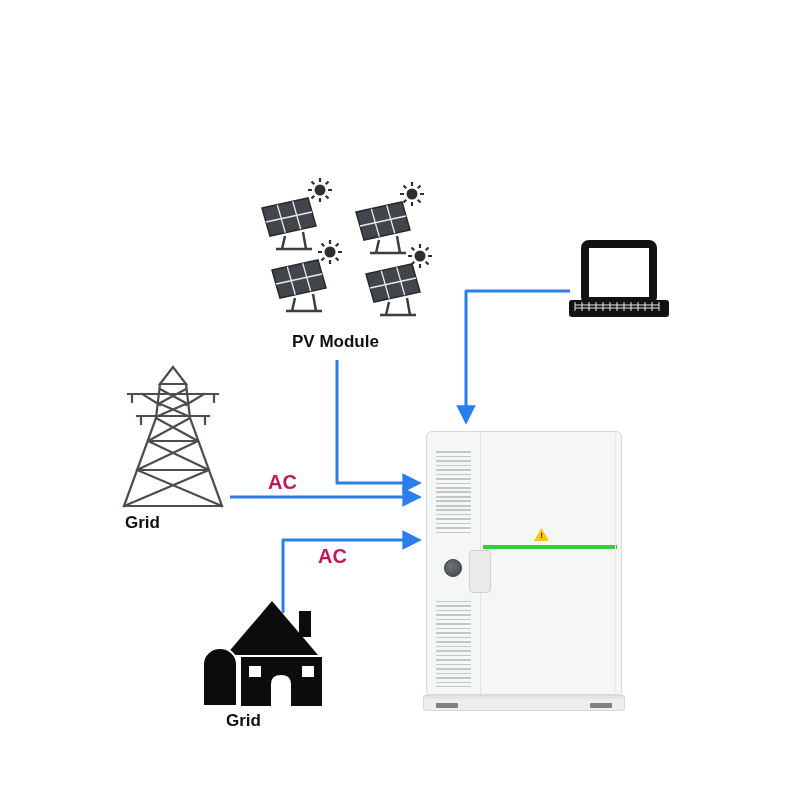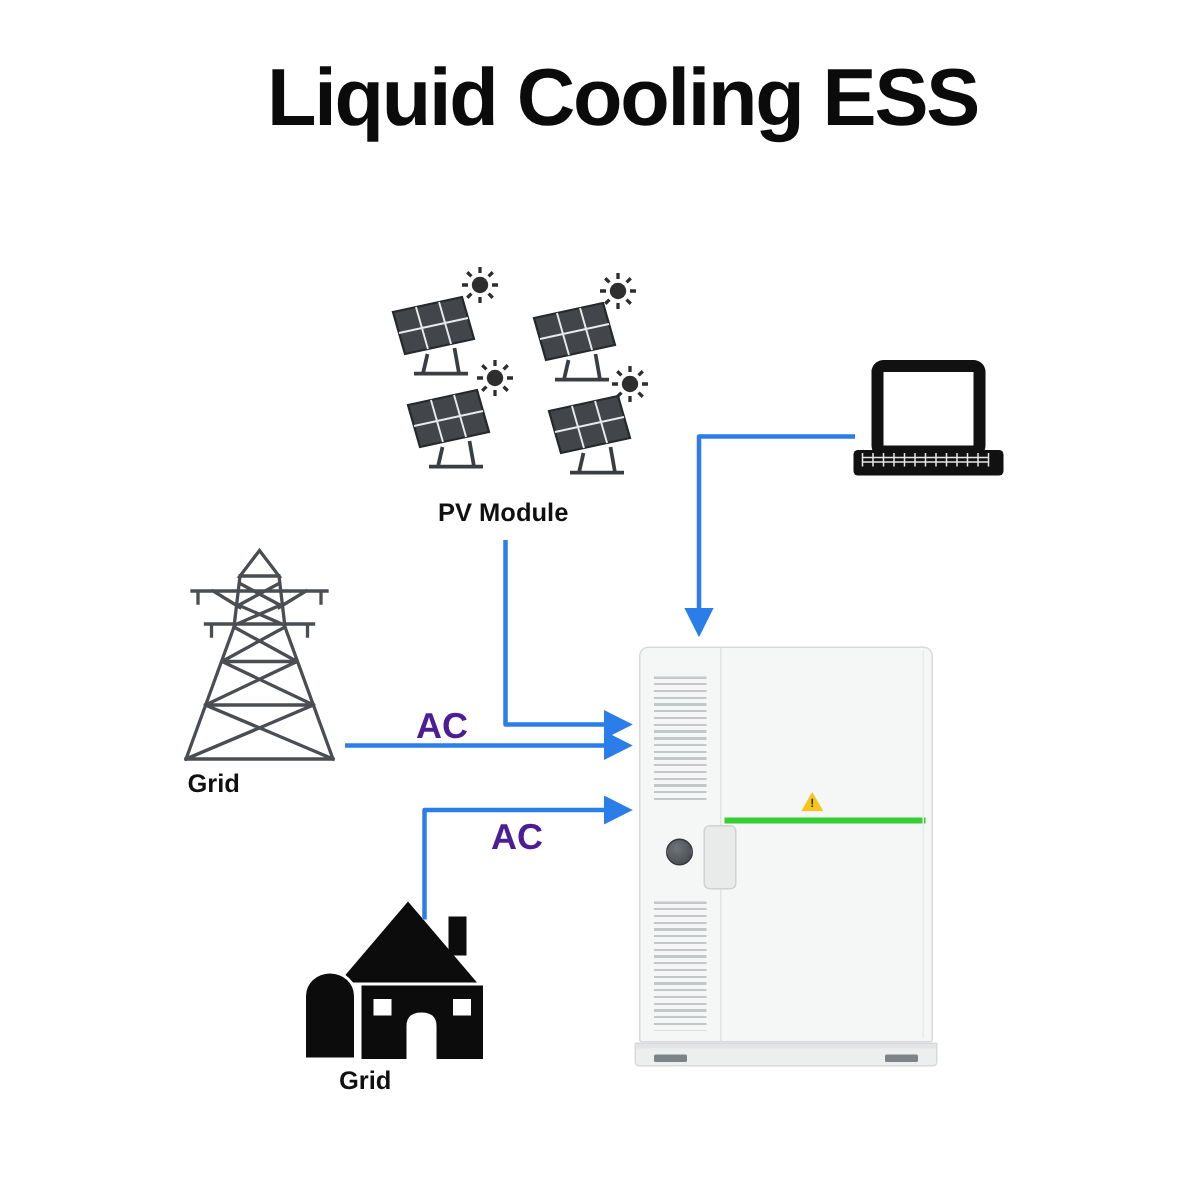--- a/index.html
+++ b/index.html
@@ -21,21 +21,21 @@
   .arrow{fill:none;stroke:var(--arrow-blue,#2b7de9);stroke-width:3;stroke-linejoin:round;}
   .ah{fill:var(--arrow-blue,#2b7de9);}
   .tower{fill:none;stroke:#4a4e52;stroke-width:2.2;stroke-linecap:square;}
 
   
   .lbl{position:absolute;font-size:17px;font-weight:700;text-align:left;color:#101010;z-index:3;}
   .lbl-pv{left:292px;top:332px;width:120px;}
   .lbl-monitor{left:565px;top:325px;width:106px;line-height:18px;}
   .lbl-grid{left:125px;top:513px;width:85px;}
   .lbl-load{left:226px;top:711px;width:85px;}
-  .ac{position:absolute;font-size:24px;font-weight:600;text-align:right;color:#4c1d95;z-index:3;}
+  .ac{position:absolute;font-size:20px;font-weight:600;text-align:left;color:#be185d;z-index:3;}
   .ac-grid{left:268px;top:471px;width:44px;}
   .ac-load{left:318px;top:545px;width:44px;}
 
   
   .ess{position:absolute;left:426px;top:431px;width:196px;height:264px;z-index:1;
        background:#f5f6f6;border:1px solid #d7d9da;border-radius:6px 6px 2px 2px;box-sizing:border-box;}
   .ess::after{content:'';position:absolute;right:5px;top:2px;bottom:2px;width:1px;background:#e8eaea;}
   .divider{position:absolute;left:53px;top:0;bottom:0;width:1px;background:#e1e3e4;}
   .vent{position:absolute;left:9px;width:35px;
         background:repeating-linear-gradient(to bottom,#c3c7c9 0px,#c3c7c9 1.5px,transparent 1.5px,transparent 4.5px);}
@@ -54,21 +54,20 @@
             box-shadow:inset 0 3px 0 #e2e4e5;}
   .foot{position:absolute;bottom:2px;width:22px;height:5px;background:#7e8387;border-radius:1px;}
   .foot-l{left:12px;} .foot-r{right:12px;}
 </style>
 </head>
 <body>
 
 <div class="page">
 
 
-  <div class="title">Liquid Cooling ESS</div>
 
   <div class="ess">
     <div class="vent vent-top"></div>
     <div class="vent vent-bottom"></div>
     <div class="divider"></div>
     <div class="knob"></div>
     <div class="handle"></div>
     <div class="stripe"></div>
     <div class="warning">
       <span class="excl">!</span>

